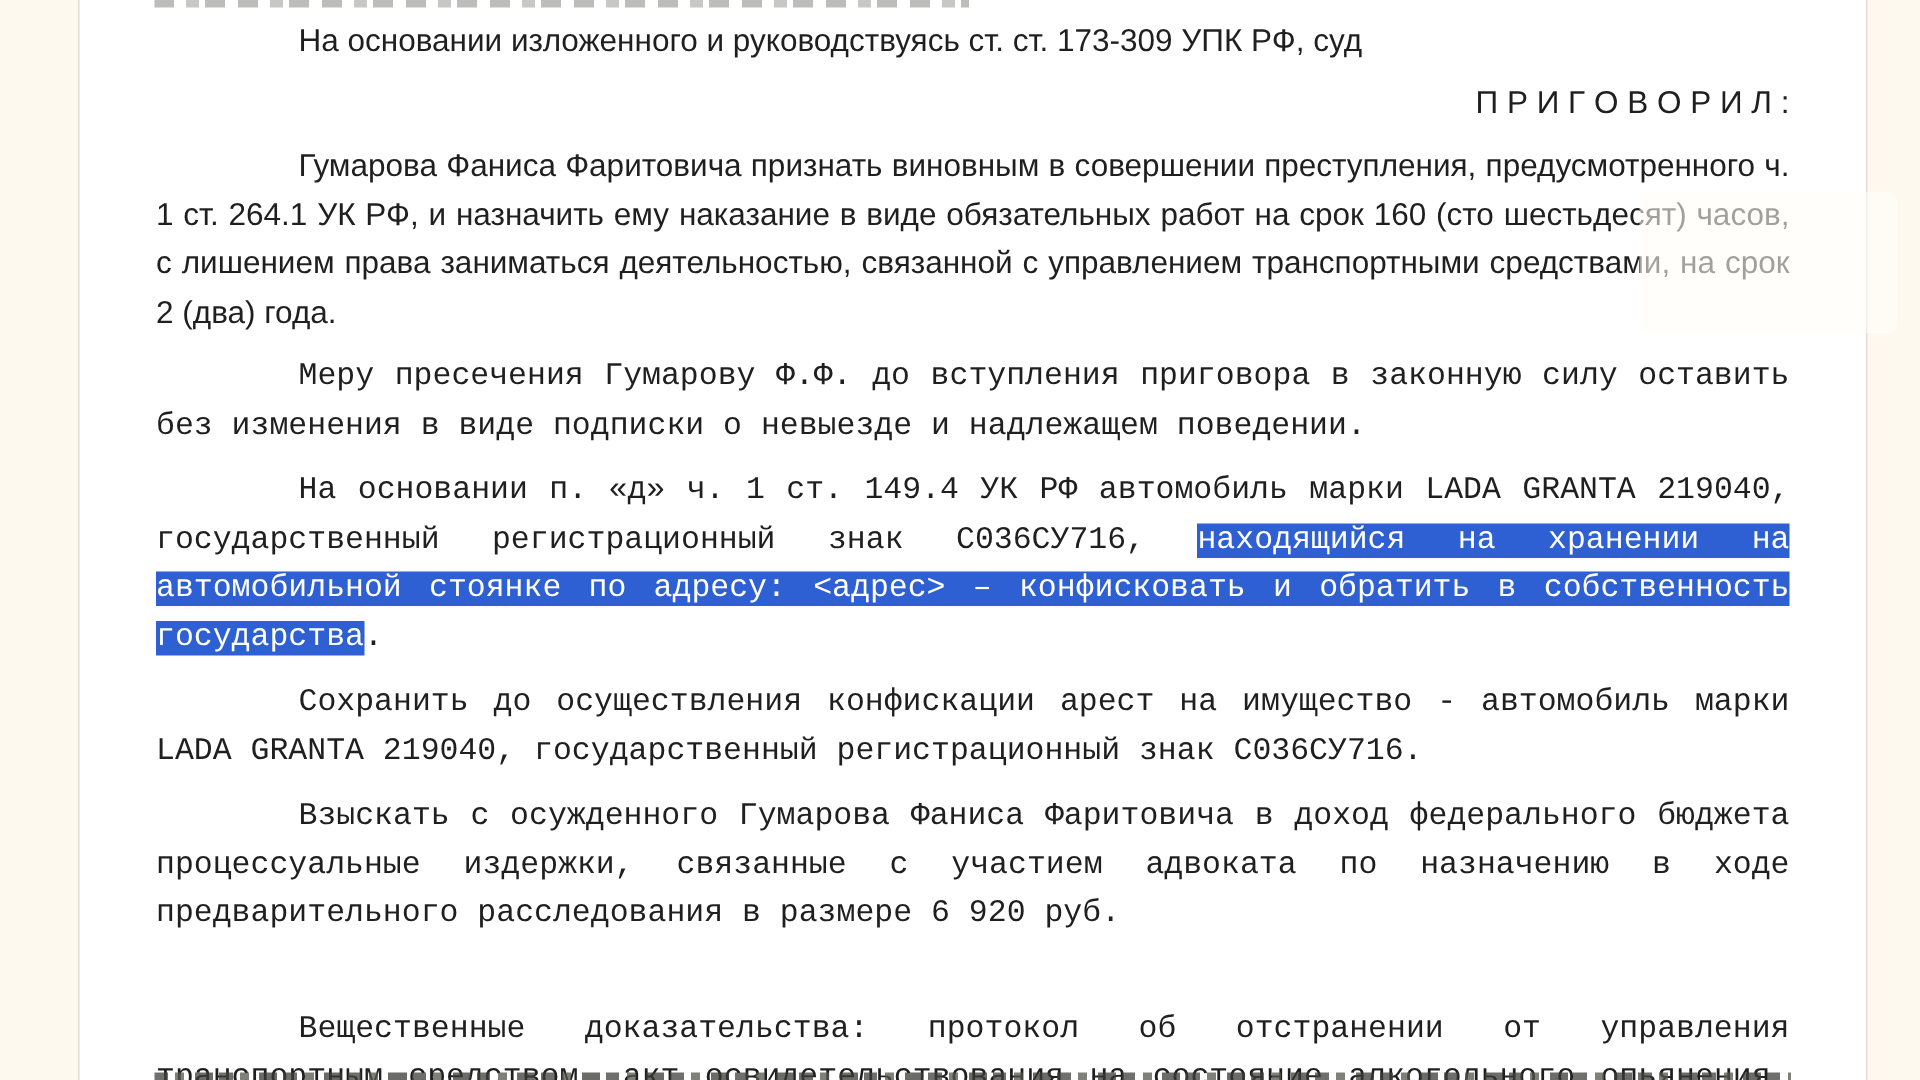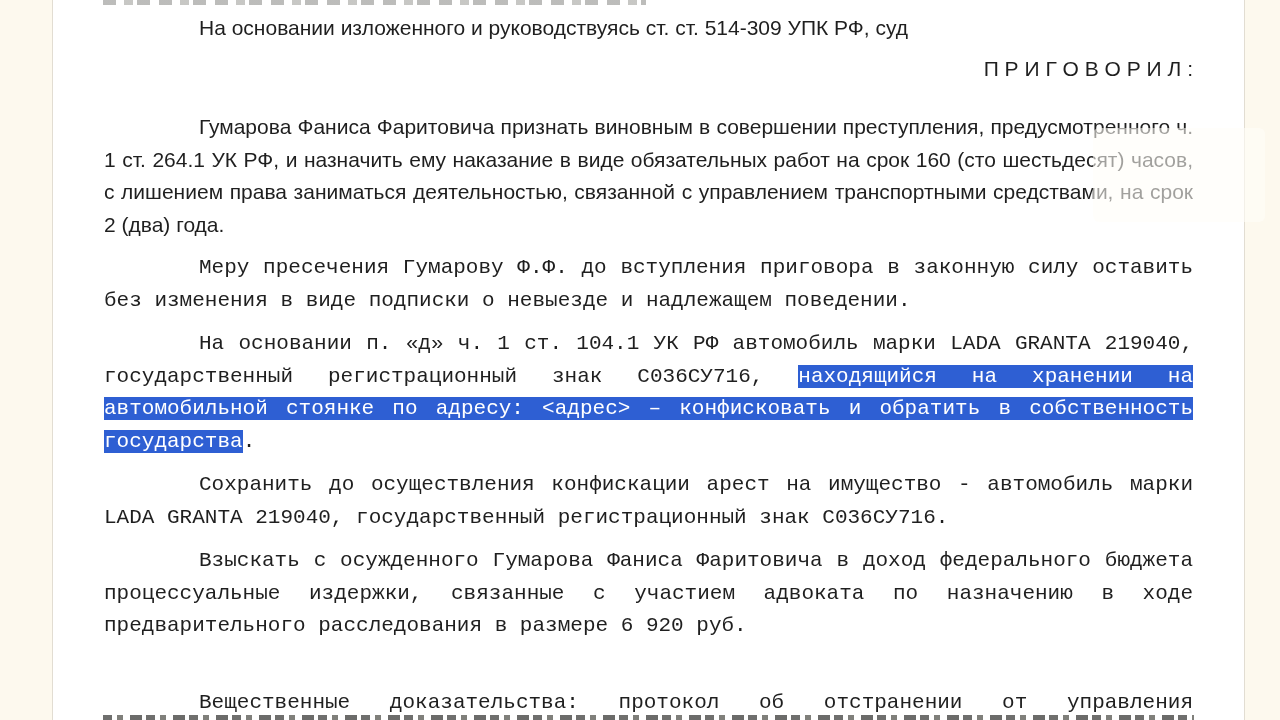--- a/index.html
+++ b/index.html
@@ -42,21 +42,21 @@
     white-space: pre;
   }
   .para {
     margin: 0;
     text-align: justify;
     text-indent: 95px;
   }
   .para + .para { margin-top: 11px; font-family: Liberation Mono, monospace; }
   .para.gap-before { margin-top: 44px; }
   .para.justify-last { text-align-last: justify; }
-  .paragraphs .para:first-child { margin-top: 26px; }
+  .paragraphs .para:first-child { margin-top: 10px; }
   .hl {
     background: #2e5fd3;
     color: #ffffff;
   }
   
   .clip-top {
     position: absolute;
     left: 103px;
     top: 0;
     width: 543px;
@@ -89,26 +89,26 @@
     background: rgba(255, 253, 248, 0.58);
     border-radius: 6px;
     pointer-events: none;
   }
 </style>
 </head>
 <body>
 
 <div class="page">
   <div class="content">
-    <p class="intro">На основании изложенного и руководствуясь ст. ст. 514-309 УПК РФ, суд</p>
+    <p class="intro">На основании изложенного и руководствуясь ст. ст. 173-309 УПК РФ, суд</p>
     <p class="heading">П Р И Г О В О Р И Л :</p>
     <div class="paragraphs">
         <p class="para"><span>Гумарова Фаниса Фаритовича признать виновным в совершении преступления, предусмотренного ч. 1 ст. 264.1 УК РФ, и назначить ему наказание в виде обязательных работ на срок 160 (сто шестьдесят) часов, с лишением права заниматься деятельностью, связанной с управлением транспортными средствами, на срок 2 (два) года.</span></p>
         <p class="para"><span>Меру пресечения Гумарову Ф.Ф. до вступления приговора в законную силу оставить без изменения в виде подписки о невыезде и надлежащем поведении.</span></p>
-        <p class="para"><span>На основании п. «д» ч. 1 ст. 104.1 УК РФ автомобиль марки LADA GRANTA 219040, государственный регистрационный знак С036СУ716, </span><span class="hl">находящийся на хранении на автомобильной стоянке по адресу: &lt;адрес&gt; – конфисковать и обратить в собственность государства</span><span>.</span></p>
+        <p class="para"><span>На основании п. «д» ч. 1 ст. 149.4 УК РФ автомобиль марки LADA GRANTA 219040, государственный регистрационный знак С036СУ716, </span><span class="hl">находящийся на хранении на автомобильной стоянке по адресу: &lt;адрес&gt; – конфисковать и обратить в собственность государства</span><span>.</span></p>
         <p class="para"><span>Сохранить до осуществления конфискации арест на имущество - автомобиль марки LADA GRANTA 219040, государственный регистрационный знак С036СУ716.</span></p>
         <p class="para"><span>Взыскать с осужденного Гумарова Фаниса Фаритовича в доход федерального бюджета процессуальные издержки, связанные с участием адвоката по назначению в ходе предварительного расследования в размере 6 920 руб.</span></p>
         <p class="para gap-before justify-last"><span>Вещественные доказательства: протокол об отстранении от управления транспортным средством, акт освидетельствования на состояние алкогольного опьянения, чек алкотектора, протокол об</span></p>
       </div>
   </div>
 </div>
 
 <div class="clip-top"></div>
 <div class="clip-bottom"></div>
 <div class="fade-overlay"></div>

